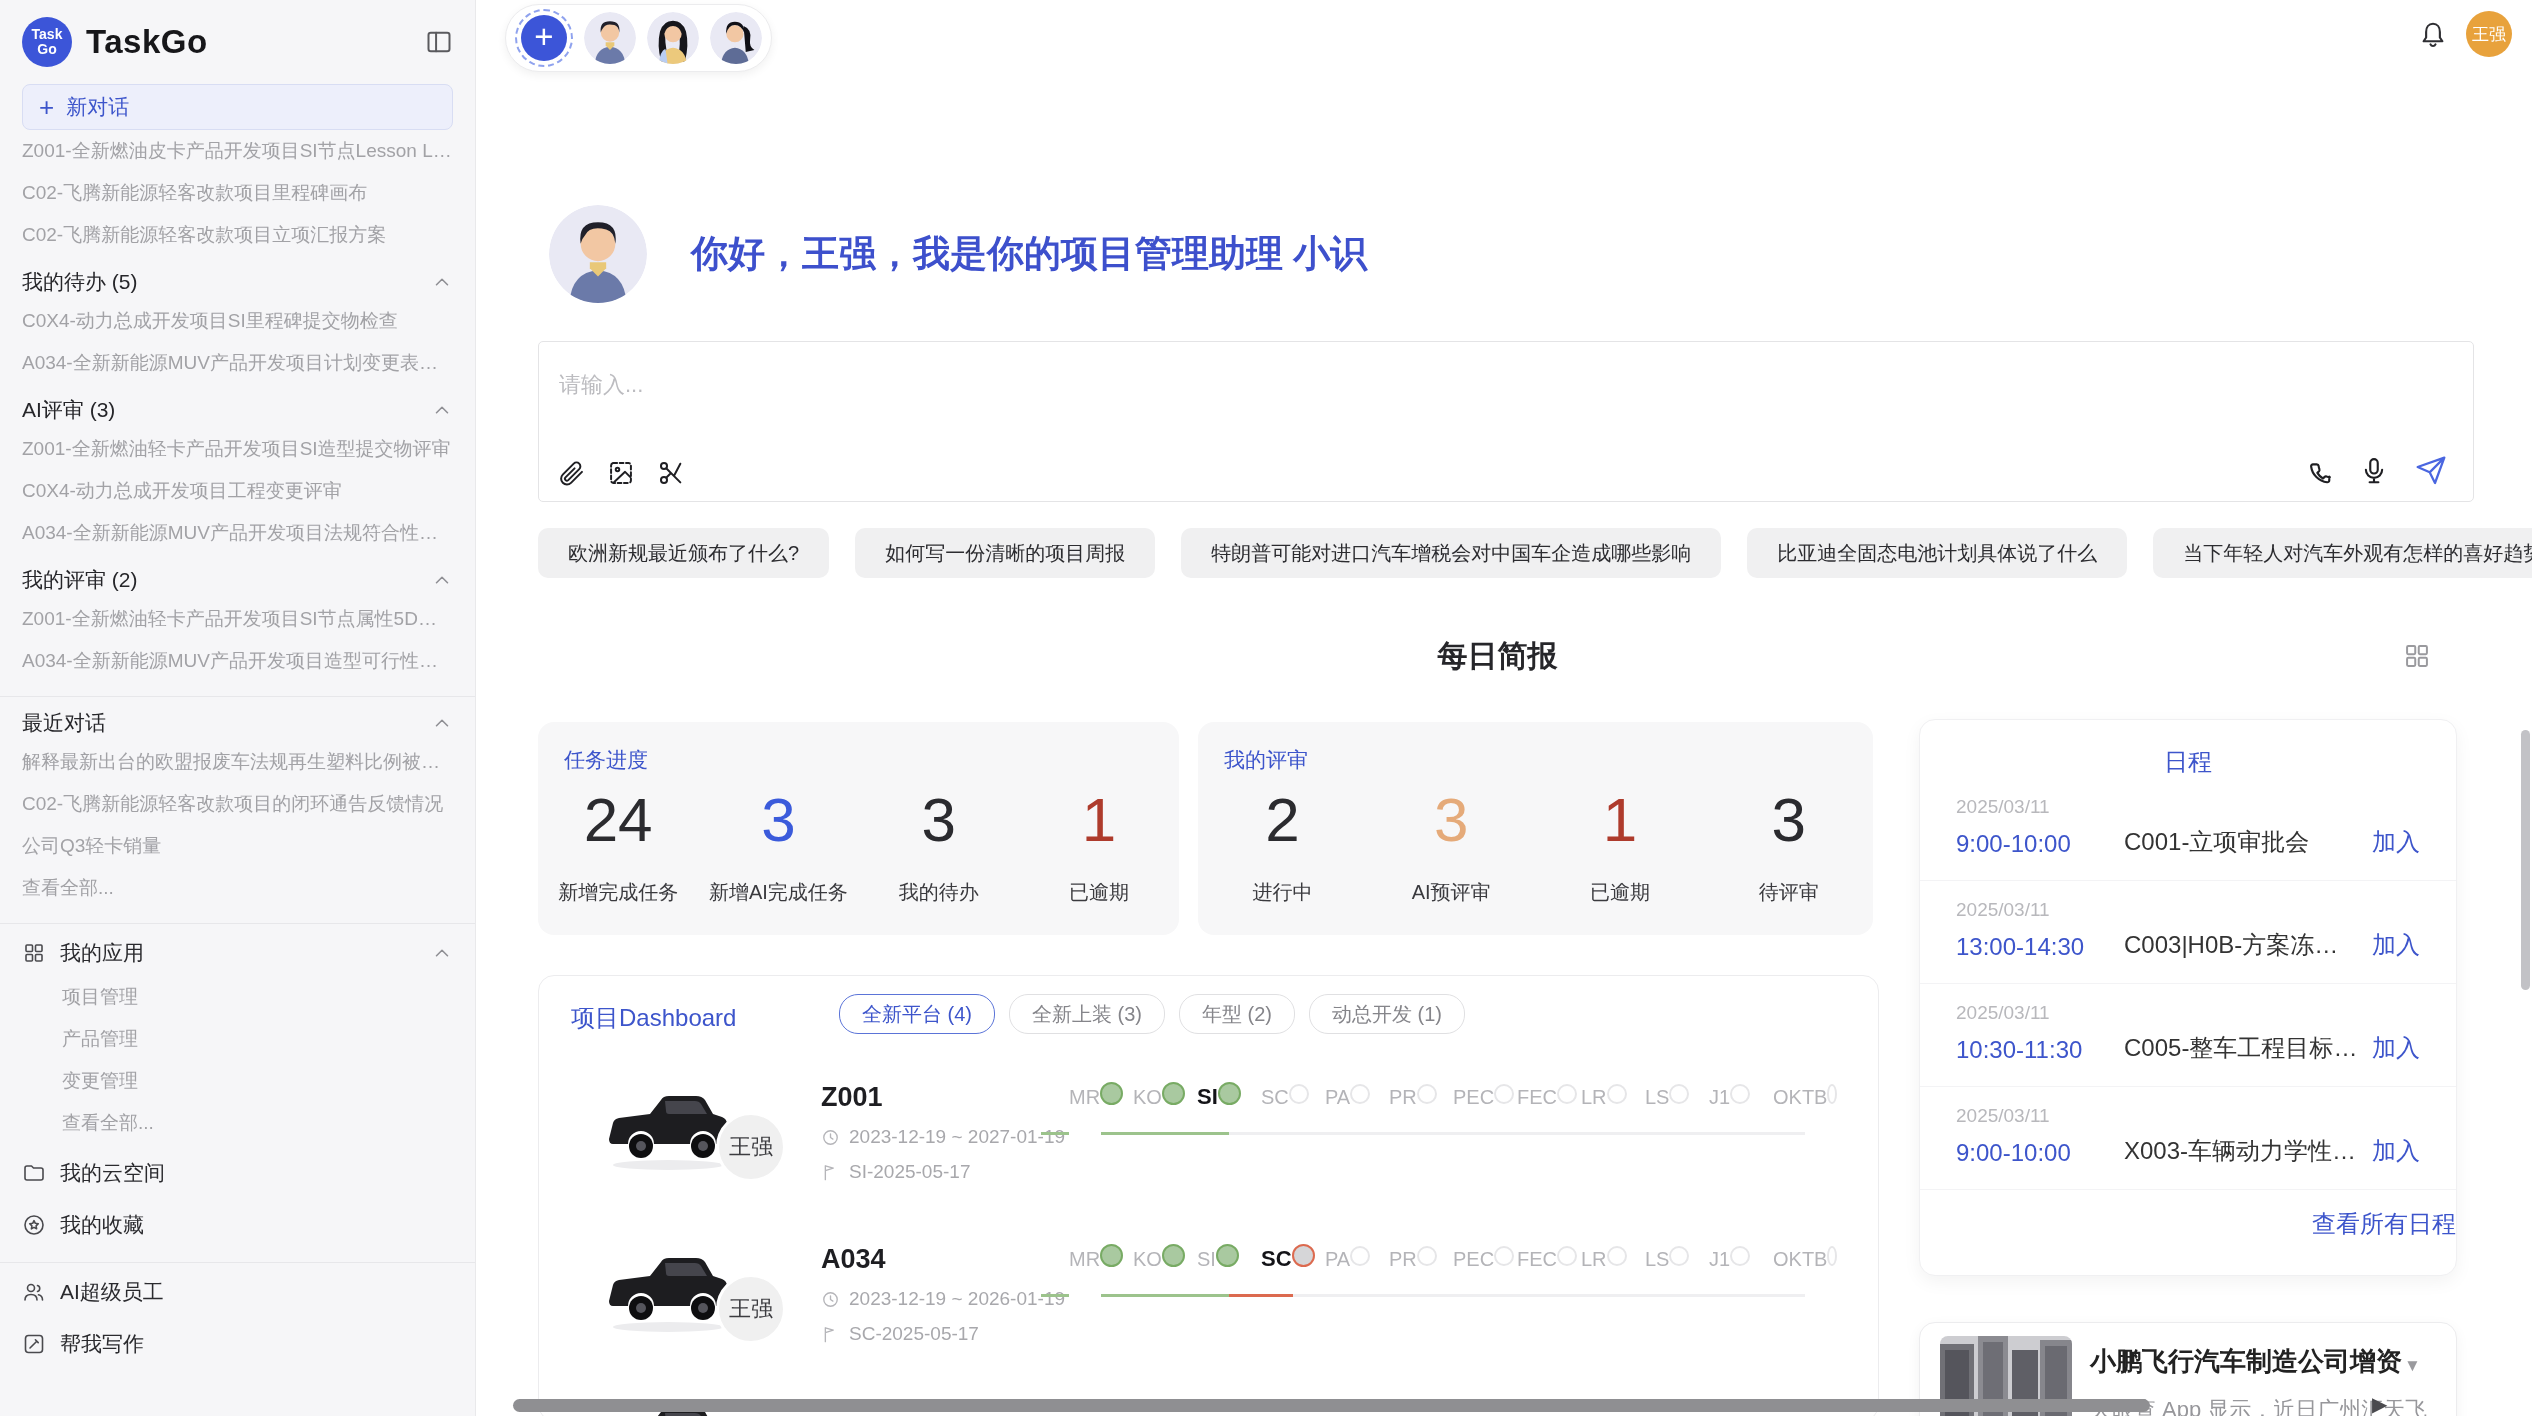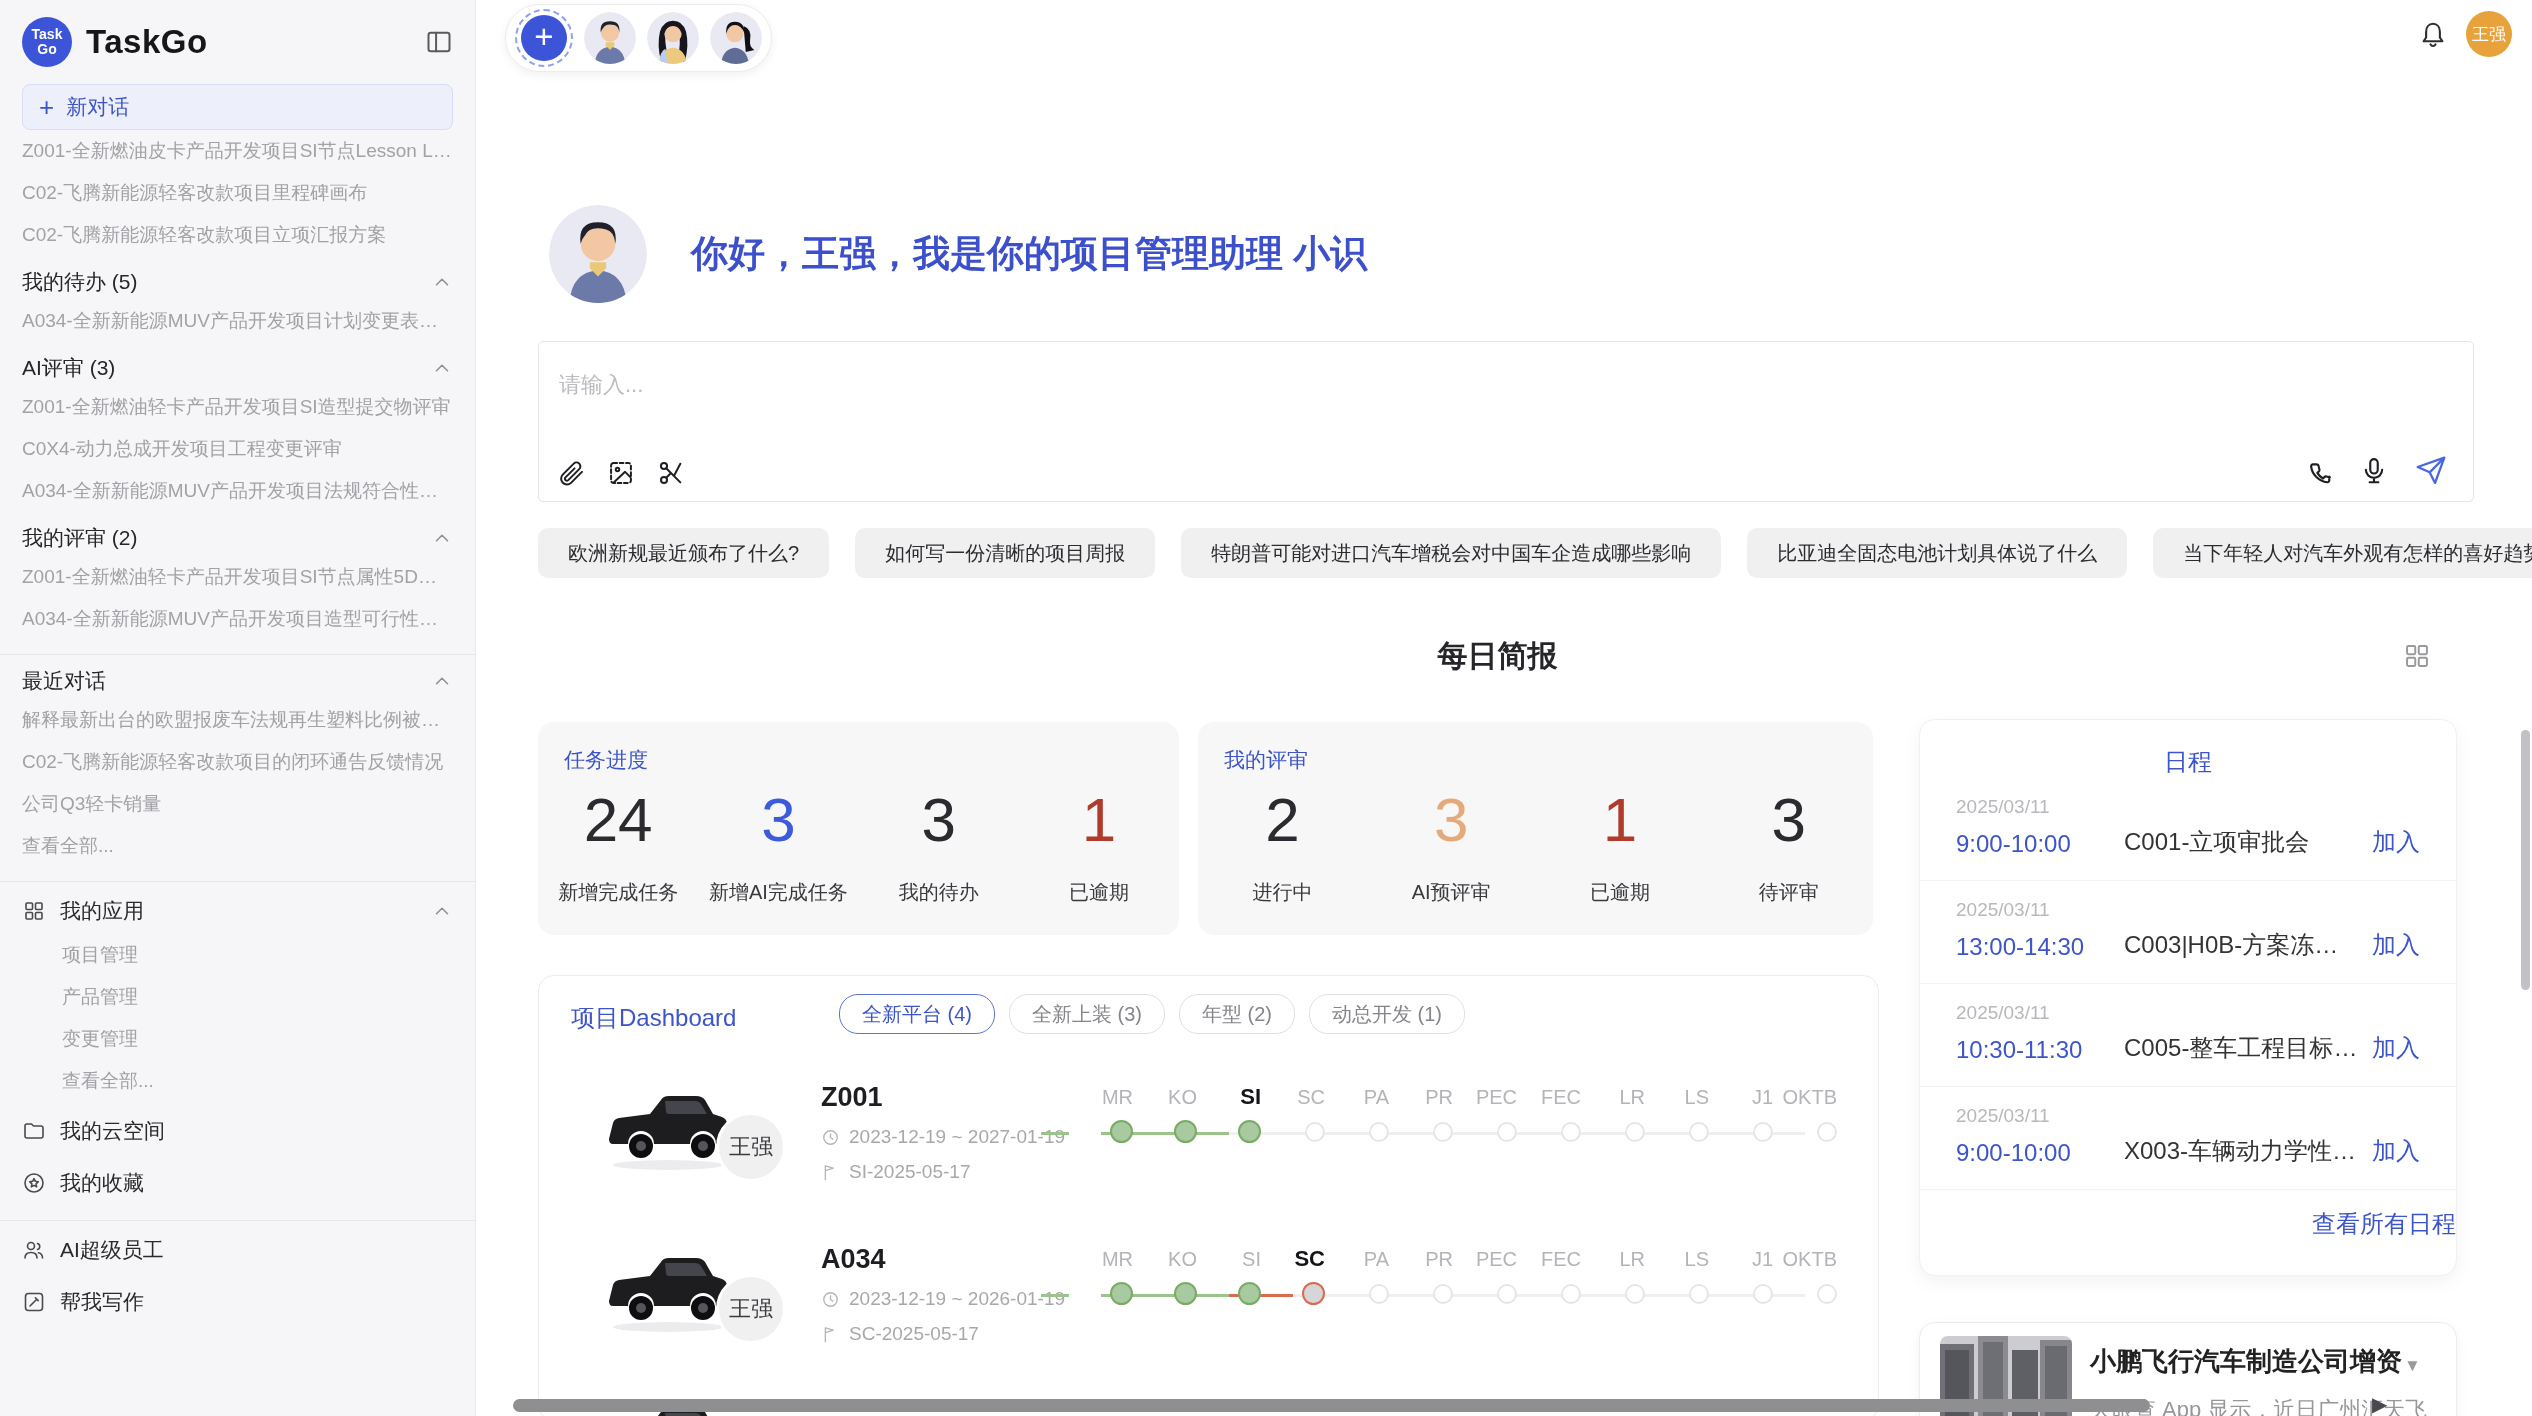--- a/index.html
+++ b/index.html
@@ -88,21 +88,21 @@
   .prow{position:absolute;left:0;width:100%;height:140px}
   .prow.r1{top:100px}.prow.r2{top:262px}.prow.r3{top:412px}
   .pimg{position:absolute;left:64px;top:6px;width:130px;height:92px}
   .pbadge{position:absolute;left:177px;top:36px;width:64px;height:64px;border-radius:50%;background:#f0f0f0;
           border:3px solid #fff;display:flex;align-items:center;justify-content:center;font-size:22px;color:#3c3c40;z-index:3}
   .pinfo{position:absolute;left:282px;top:6px}
   .pname{font-size:27px;font-weight:700;color:#1e1e22}
   .pmeta{display:flex;align-items:center;gap:9px;font-size:19px;color:#a8a8ac;margin-top:13px}
   .pmeta .mic2{width:19px;height:19px;stroke:#b5b5b9;fill:none;stroke-width:1.7;stroke-linecap:round;stroke-linejoin:round}
   .mtrack{position:absolute;left:530px;top:0;display:flex}
-  .mnode{width:64px;display:flex;flex-direction:column;align-items:flex-end;position:relative}
+  .mnode{width:64px;display:flex;flex-direction:row;align-items:flex-start;position:relative}
   .mlabel{font-size:20px;color:#b4b4b8;height:34px;line-height:34px;margin-top:4px}
   .mnode.cur .mlabel{color:#141418;font-weight:700;font-size:22px}
   .mdot{width:20px;height:20px;border-radius:50%;background:#fff;border:2px solid #e6e6e8;margin-top:8px;position:relative;z-index:2;box-sizing:border-box}
   .mline{position:absolute;top:56px;left:-32px;width:64px;height:3px;background:#efeff1;z-index:1}
   .mnode.done .mdot{width:23px;height:23px;margin-top:6px;background:#a9c9a0;border:2px solid #78ab64}
   .mnode.done .mline{background:#9cc38c}
   .mnode.over .mdot{width:23px;height:23px;margin-top:6px;background:#d6d6d8;border:2px solid #dc6a4f}
   .mnode.over .mline{background:#dc6a4f}
   .mlead{position:absolute;left:-28px;top:56px;width:28px;height:3px;background:#9cc38c}
 
@@ -211,20 +211,21 @@
   <div class="s-item">C02-飞腾新能源轻客改款项目立项汇报方案</div>
 
   <div class="sec-title">
     <span>我的待办 (5)</span>
     <span class="chev">
         <svg class="ic" style="width:22px;height:22px" viewBox="0 0 24 24">
           <path d="M6 15 L12 9 L18 15"></path>
         </svg>
       </span>
   </div>
+  <div class="s-item">C0X4-动力总成开发项目SI里程碑提交物检查</div>
   <div class="s-item">A034-全新新能源MUV产品开发项目计划变更表编写</div>
 
   <div class="sec-title">
     <span>AI评审 (3)</span>
     <span class="chev">
         <svg class="ic" style="width:22px;height:22px" viewBox="0 0 24 24">
           <path d="M6 15 L12 9 L18 15"></path>
         </svg>
       </span>
   </div>

